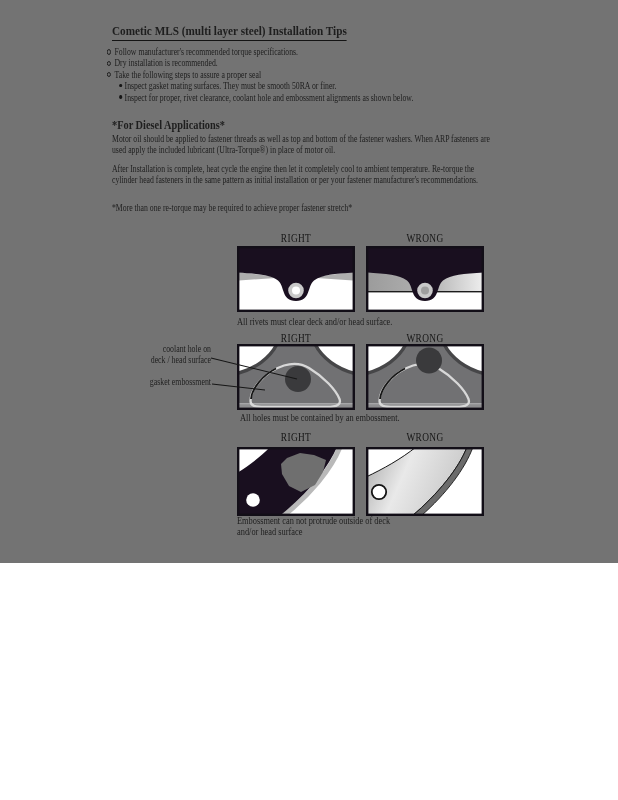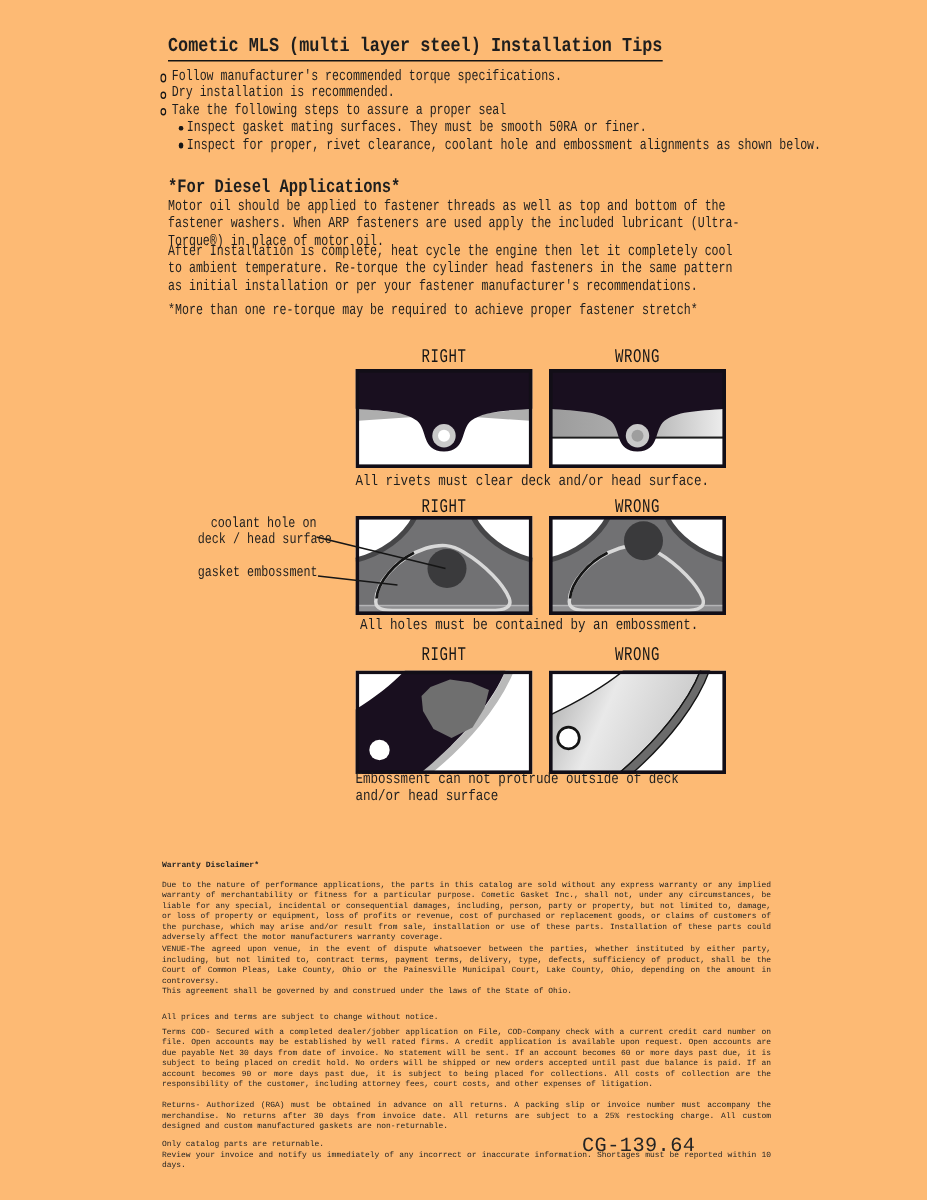--- a/index.html
+++ b/index.html
@@ -1,17 +1,17 @@
 <!DOCTYPE html>
 <html><head>
 <meta charset="utf-8">
 <style>
   html,body { margin:0; padding:0; background:#fff; }
-  .page { position:relative; width:618px; height:800px; background:#fdba74; overflow:hidden;
-          font-family:Liberation Mono, monospace; color:#1e1e1e; }
+  .page { position:relative; width:618px; height:563px; background:#737373; overflow:hidden;
+          font-family:Liberation Serif, serif; color:#1e1e1e; }
   .abs { position:absolute; }
 
   .title { left:112px; top:24px; font-size:13.2px; font-weight:bold; line-height:1.05;
            border-bottom:1.4px solid #141414; padding-bottom:2px; white-space:nowrap;
            transform:scaleX(0.85); transform-origin:0 0; }
 
   .bullets { left:107px; top:46px; width:640px; transform:scaleX(0.76); transform-origin:0 0;
              font-size:10.2px; line-height:11.4px; }
   .brow { display:flex; align-items:flex-start; }
   .brow.sub { margin-left:16px; }

